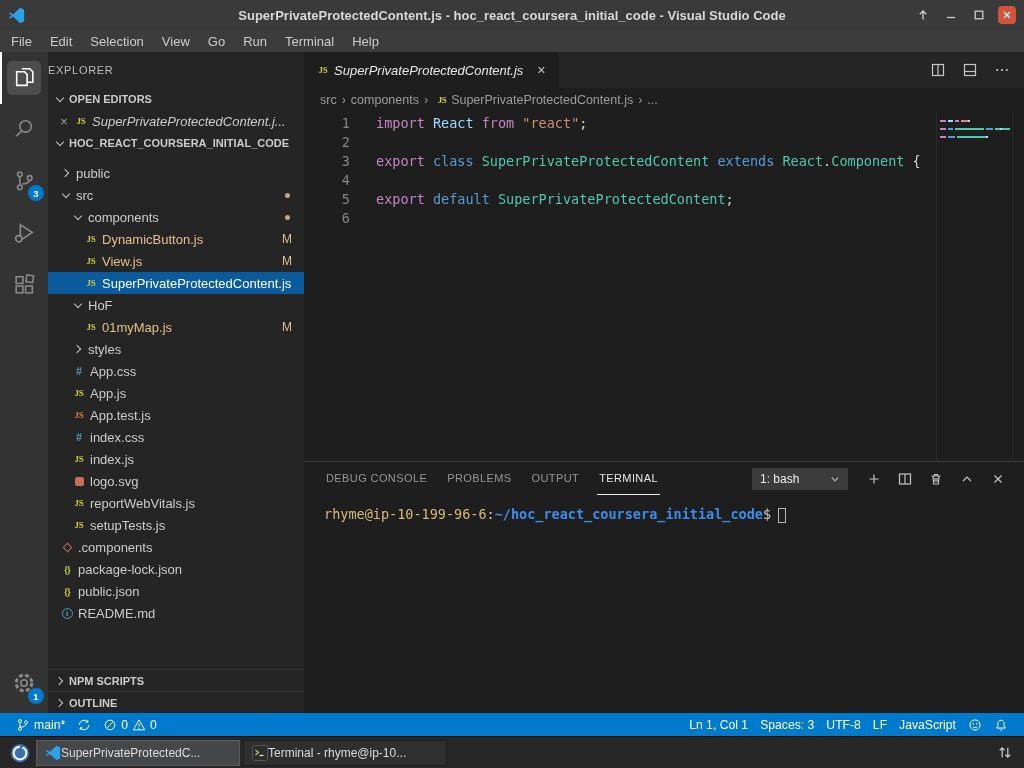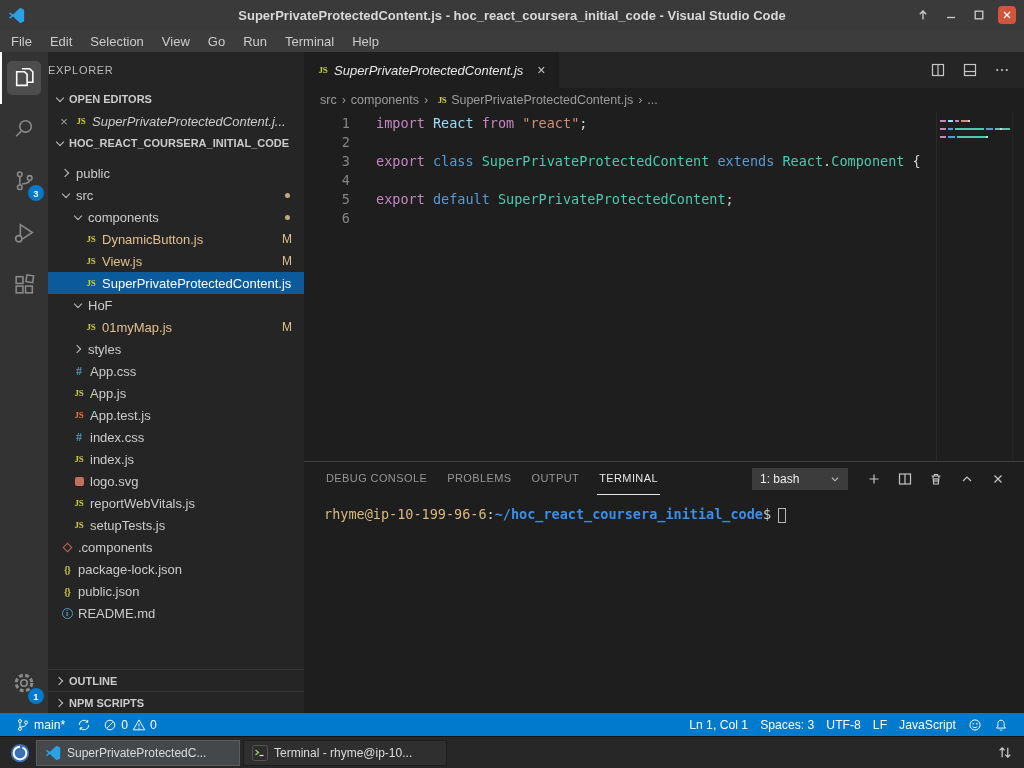--- a/index.html
+++ b/index.html
@@ -103,21 +103,21 @@
 
 .statusbar{position:absolute;left:0;right:0;bottom:32px;height:23px;background:var(--accent);display:flex;align-items:center;color:#fff;font-size:12.2px;padding:0 10px}
 .sb-item{display:flex;align-items:center;gap:4px;padding:0 6px;height:100%;cursor:pointer}
 .sb-item svg{stroke:#fff;fill:none;stroke-width:1.1}
 .sb-right{margin-left:auto;display:flex;align-items:center}
 
 
 .taskbar{position:absolute;left:0;right:0;bottom:0;height:32px;background:#272727;display:flex;align-items:center;padding:0 6px;border-top:1px solid #111}
 .start-btn{width:28px;height:28px;display:flex;align-items:center;justify-content:center;cursor:pointer;flex:none}
 .tb-wins{display:flex;align-items:center;gap:3px;margin-left:2px;min-width:0}
-.tb-btn{width:204px;height:26px;display:flex;align-items:center;gap:6px;padding:0 8px;background:#2f2f2f;border:1px solid #1d1d1d;cursor:pointer;flex:none}
+.tb-btn{width:204px;height:26px;display:flex;align-items:center;gap:0;padding:0 8px;background:#2f2f2f;border:1px solid #1d1d1d;cursor:pointer;flex:none}
 .tb-btn.active{background:#45484b;border-color:#5c5c5c}
 .tb-label{font-size:12px;color:#dcdcdc;white-space:nowrap;overflow:hidden;text-overflow:ellipsis}
 .tb-ico{display:flex;flex:none}
 .tb-updown{margin-left:auto;display:flex;padding-right:6px;cursor:pointer}
 .tb-updown svg{stroke:#cfcfcf;fill:none;stroke-width:1.3}
 </style>
 </head>
 <body>
 
 <div class="app">
@@ -325,25 +325,25 @@
             <span class="fi">
               <span class="fi-info-circle">i</span>
             </span>
             <span class="tree-label">README.md</span>
           </div>
         </div>
 
       <div class="bottom-secs">
         <div class="sec-header">
           <span class="chev"></span>
-          <span>OUTLINE</span>
+          <span>NPM SCRIPTS</span>
         </div>
         <div class="sec-header">
           <span class="chev"></span>
-          <span>NPM SCRIPTS</span>
+          <span>OUTLINE</span>
         </div>
       </div>
     </div>
 
     <div class="editor">
       <div class="tabbar">
         <div class="tab">
           <span class="fi fi-js">JS</span>
           <span class="tab-label">SuperPrivateProtectedContent.js</span>
           <span class="tab-close">×</span>

